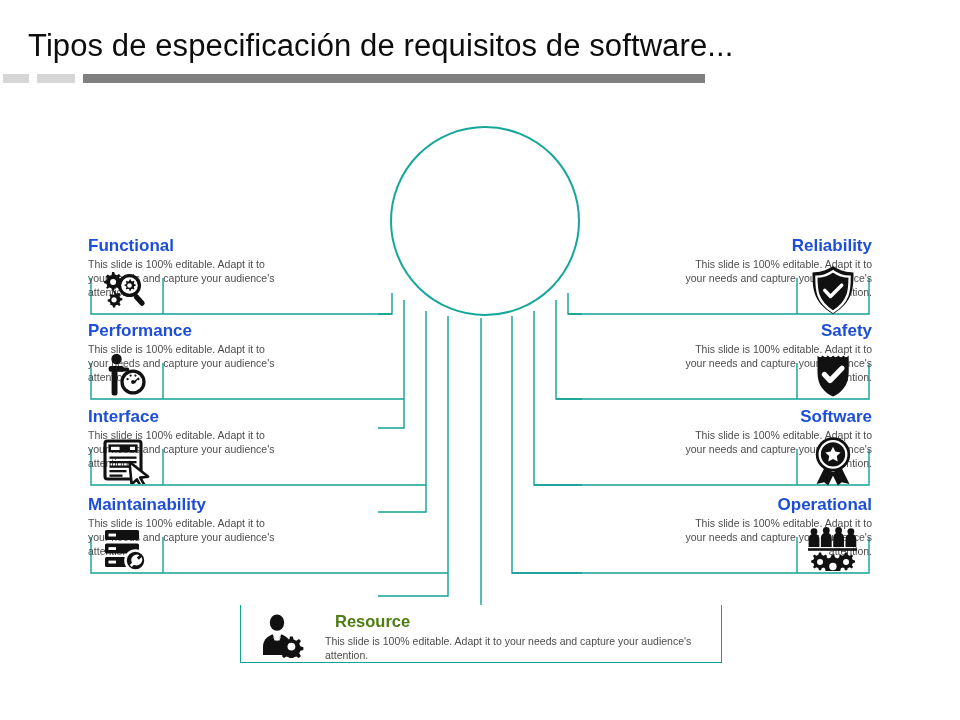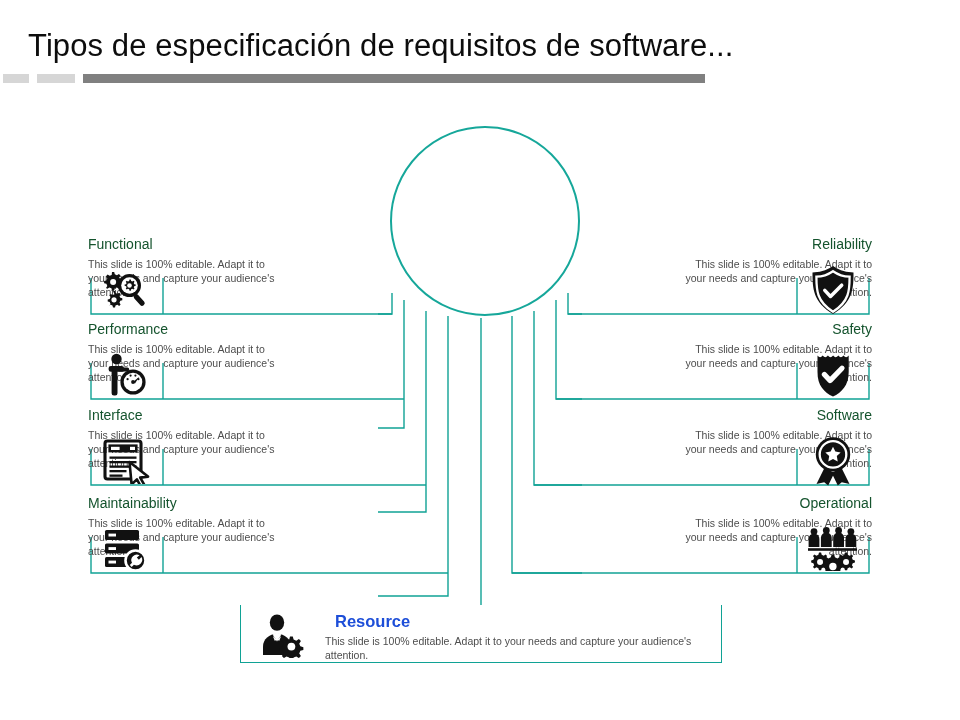--- a/index.html
+++ b/index.html
@@ -44,21 +44,21 @@
     text-align:center;
   }
   .circle-label{
     color:#ffffff;font-size:21px;font-weight:bold;line-height:1.18;
     letter-spacing:.2px;
   }
 
   
   .item{position:absolute;}
   .item .ttl{
-    position:absolute;font-size:14px;font-weight:normal;color:#14532d;
+    position:absolute;font-size:17px;font-weight:bold;color:#1d4ed8;
     white-space:nowrap;
   }
   .item .body{
     position:absolute;font-size:10.5px;color:#4d4d4d;line-height:1.33;
   }
 
   
   .left .ttl{left:88px;top:0px;text-align:left;}
   .left .body{left:88px;top:22px;width:200px;text-align:left;}
 
@@ -74,21 +74,21 @@
   }
   .iconcell svg{display:block;}
 
   
   .resource-box{
     position:absolute;left:240px;top:597px;width:482px;height:58px;
     border:1.4px solid #10a295;border-top:none;box-sizing:border-box;
   }
   .res-icon{position:absolute;left:252px;top:602px;width:62px;height:52px;
     display:flex;align-items:center;justify-content:center;}
-  .res-ttl{position:absolute;left:335px;top:604px;font-size:16.5px;font-weight:bold;color:#1d4ed8;}
+  .res-ttl{position:absolute;left:335px;top:604px;font-size:16.5px;font-weight:bold;color:#4d7c0f;}
   .res-body{position:absolute;left:325px;top:627px;width:400px;font-size:10.5px;color:#4d4d4d;line-height:1.33;}
 </style>
 </head>
 <body>
 
 <div id="slide">
 
   <div class="title">Tipos de especificación de requisitos de software...</div>
   <div class="rule-wrap">
     <div class="rule-sq a"></div>

